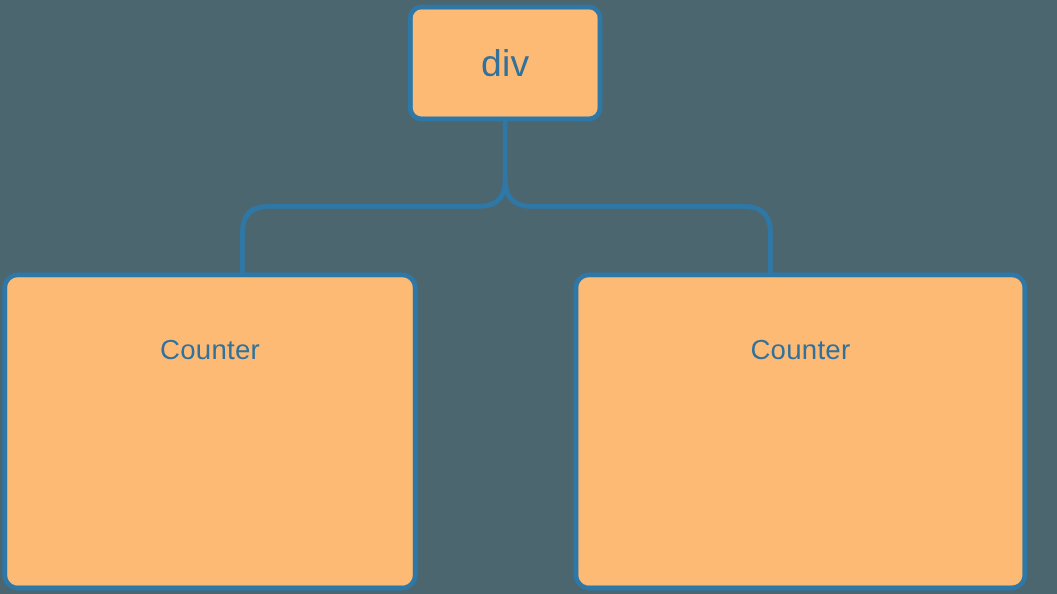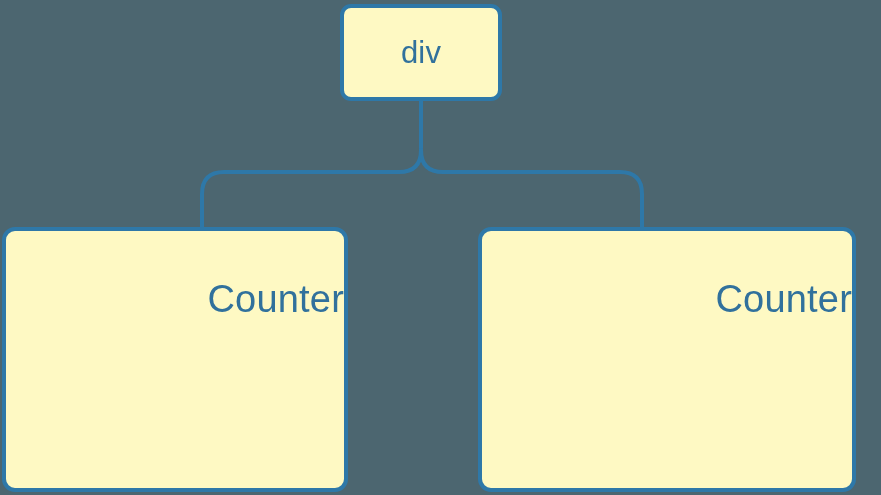--- a/index.html
+++ b/index.html
@@ -24,21 +24,21 @@
     position: absolute;
     left: 0;
     top: 0;
     width: 881px;
     height: 495px;
   }
 
   
   .node-card {
     position: absolute;
-    background: #fef9c3;
+    background: #fdba74;
     border: 4px solid #2e78a8;
     border-radius: 13px;
     box-sizing: border-box;
   }
   #root-node {
     left: 340px;
     top: 4px;
     width: 162px;
     height: 97px;
     border-radius: 11px;
@@ -63,22 +63,22 @@
     top: 227px;
     width: 378px;
     height: 265px;
   }
 
   .node-title {
     position: absolute;
     left: 0;
     right: 0;
     top: 47px;
-    text-align: right;
-    font-size: 38px;
+    text-align: center;
+    font-size: 23px;
     color: #31719c;
     letter-spacing: 0.2px;
   }
 </style>
 </head>
 <body style="background: rgb(76, 102, 112);">
 
 <div id="stage">
 
   <svg id="connector-layer" viewBox="0 0 881 495" width="881" height="495" aria-hidden="true">

